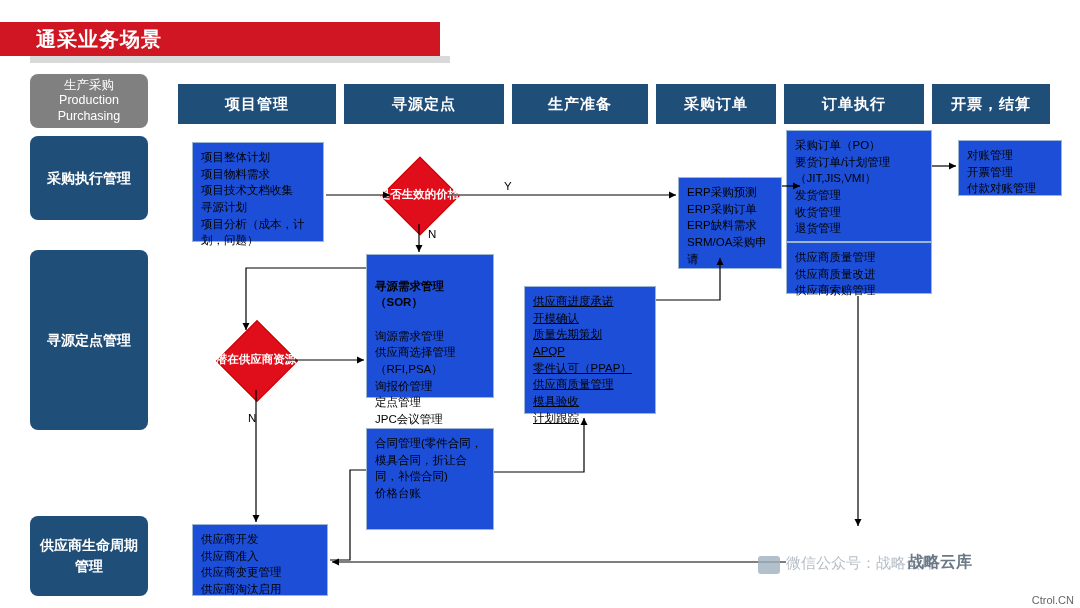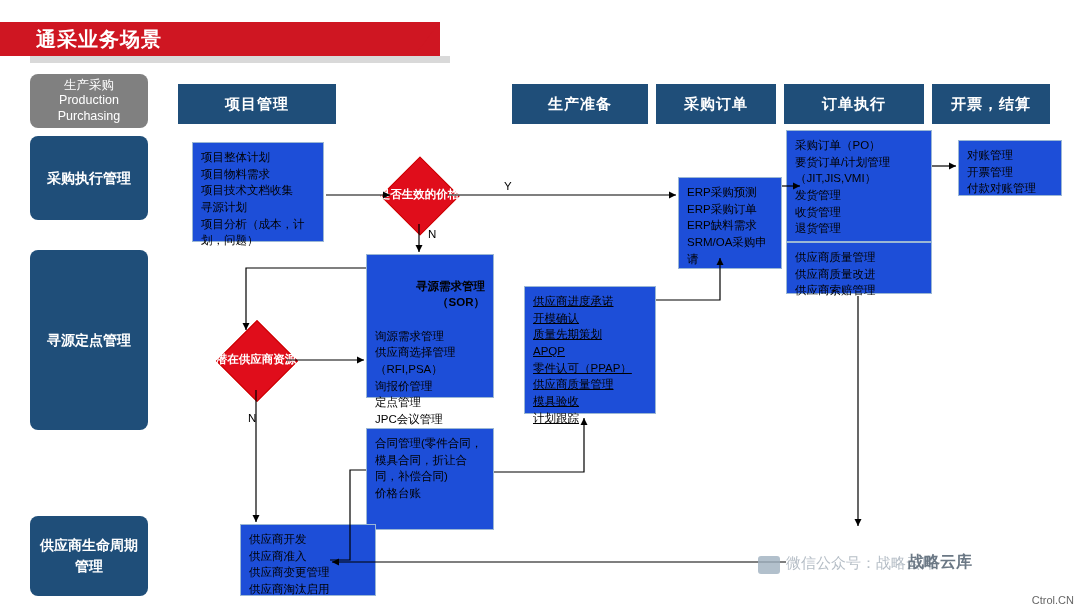--- a/index.html
+++ b/index.html
@@ -103,21 +103,21 @@
     border: 1px solid #9bb7d4;
     color: #000000;
     font-size: 11.5px;
     line-height: 1.45;
     padding: 6px 8px;
     box-sizing: border-box;
     white-space: pre-line;
   }
   .box .hdr {
     font-weight: bold;
-    text-align: right;
+    text-align: left;
     display: block;
   }
   
   .diamond {
     position: absolute;
     background: #e00d1b;
     transform: rotate(45deg);
     border: 1px solid #c00;
   }
   .diamond-label {
@@ -184,20 +184,21 @@
   <div class="title-text">通采业务场景</div>
 
   <div class="lane grey" style="left:30px; top:74px; width:118px; height:54px;">生产采购
 Production
 Purchasing</div>
   <div class="lane" style="left:30px; top:136px; width:118px; height:84px;">采购执行管理</div>
   <div class="lane" style="left:30px; top:250px; width:118px; height:180px;">寻源定点管理</div>
   <div class="lane" style="left:30px; top:516px; width:118px; height:80px;">供应商生命周期管理</div>
 
   <div class="colhead" style="left:178px; top:84px; width:158px; height:40px;">项目管理</div>
+  <div class="colhead" style="left:344px; top:84px; width:160px; height:40px;">寻源定点</div>
   <div class="colhead" style="left:512px; top:84px; width:136px; height:40px;">生产准备</div>
   <div class="colhead" style="left:656px; top:84px; width:120px; height:40px;">采购订单</div>
   <div class="colhead" style="left:784px; top:84px; width:140px; height:40px;">订单执行</div>
   <div class="colhead" style="left:932px; top:84px; width:118px; height:40px;">开票，结算</div>
 
   <div class="box" style="left:192px; top:142px; width:132px; height:100px;">项目整体计划
 项目物料需求
 项目技术文档收集
 寻源计划
 项目分析（成本，计划，问题）</div>
@@ -235,21 +236,21 @@
 质量先期策划
 APQP
 零件认可（PPAP）
 供应商质量管理
 模具验收
 计划跟踪</div>
 
   <div class="box" style="left:366px; top:428px; width:128px; height:102px;">合同管理(零件合同，模具合同，折让合同，补偿合同)
 价格台账</div>
 
-  <div class="box" style="left:192px; top:524px; width:136px; height:72px;margin-left:48px;">供应商开发
+  <div class="box" style="left:192px; top:524px; width:136px; height:72px;">供应商开发
 供应商准入
 供应商变更管理
 供应商淘汰启用</div>
 
 
   <div class="diamond" style="left:392px; top:168px; width:54px; height:54px;"></div>
   <div class="diamond-label" style="left:374px; top:174px; width:90px; height:42px;">是否生效的价格</div>
 
   <div class="diamond" style="left:228px; top:332px; width:56px; height:56px;"></div>
   <div class="diamond-label" style="left:210px; top:338px; width:92px; height:44px;">潜在供应商资源</div>

